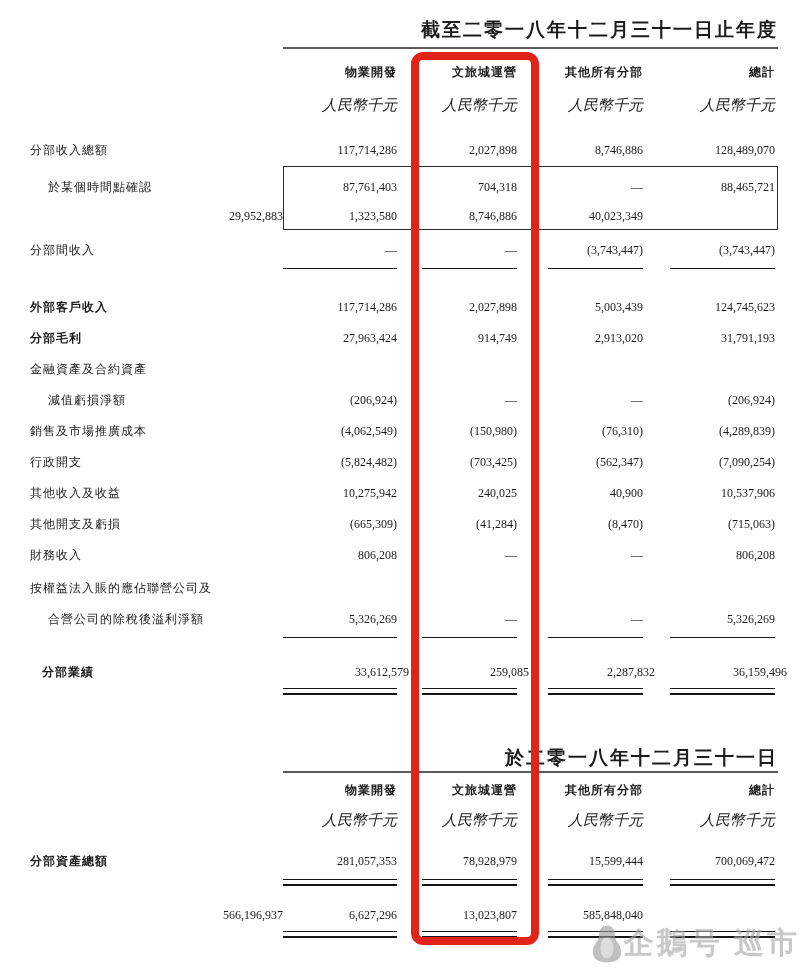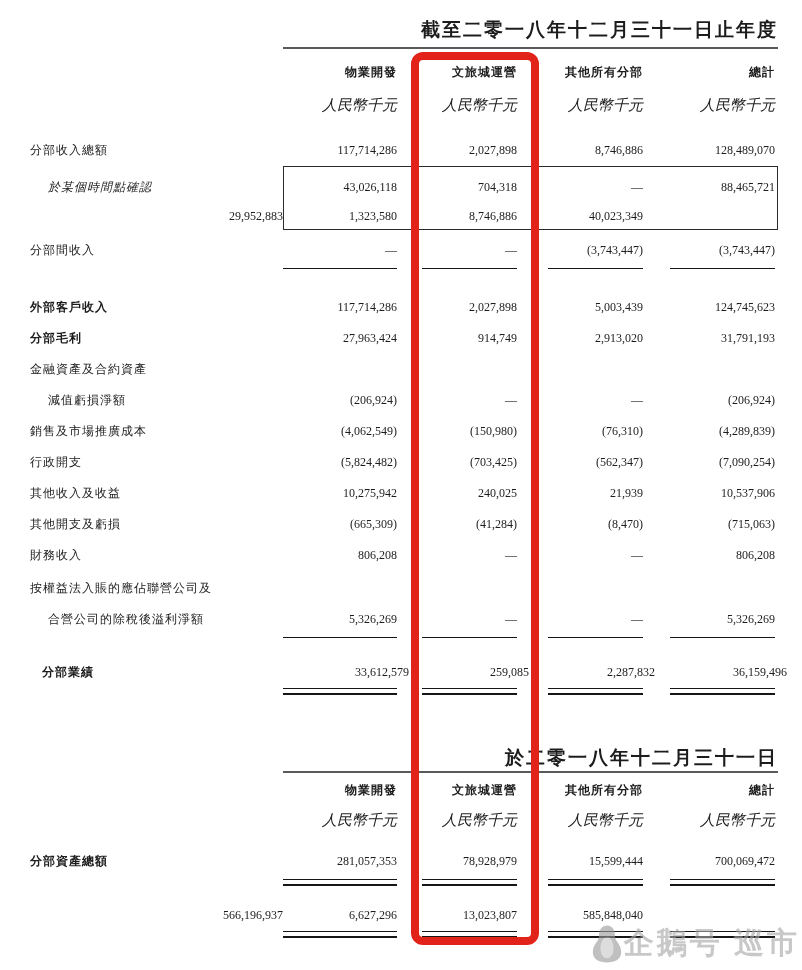--- a/index.html
+++ b/index.html
@@ -15,21 +15,21 @@
   .t-row{
     position:absolute;left:30px;width:745px;height:26px;line-height:26px;
     display:grid;grid-template-columns:253px 114px 120px 126px 132px;
     font-size:12px;
   }
   .t-row .lbl{text-align:left;letter-spacing:1px;white-space:nowrap;}
   .t-row .val{text-align:right;font-variant-numeric:tabular-nums;}
   .t-row.head{font-weight:bold;letter-spacing:1px;}
   .t-row.unit{font-style:italic;font-size:15px;color:#222;}
   .t-row.bold .lbl{font-weight:bold;}
-  .t-row.ital .lbl{font-style:italic;}
+  .t-row.ital .lbl{}
   .t-row .lbl.indent{padding-left:18px;}
   .rule{position:absolute;height:0;border-top:1.5px solid #161616;}
   .rule.double{height:4px;border-top:1.5px solid #161616;border-bottom:2.5px solid #161616;}
   .rowbox{
     position:absolute;left:283px;top:166px;width:493px;height:62px;
     border:1.5px solid #2b2b2b;background:transparent;
   }
   .red-rect{
     position:absolute;left:411px;top:52px;width:128px;height:893px;
     border:8px solid #e2231a;border-radius:12px;box-sizing:border-box;
@@ -71,21 +71,21 @@
       </div>
       <div class="t-row " style="top: 137px;">
         <div class="lbl">分部收入總額</div>
         <div class="val">117,714,286</div>
         <div class="val">2,027,898</div>
         <div class="val">8,746,886</div>
         <div class="val">128,489,070</div>
       </div>
       <div class="t-row  ital" style="top: 174px;">
         <div class="lbl indent">於某個時間點確認</div>
-        <div class="val">43,026,118</div>
+        <div class="val">87,761,403</div>
         <div class="val">704,318</div>
         <div class="val">—</div>
         <div class="val">88,465,721</div>
       </div>
       <div class="t-row  ital" style="top: 203px;">
         <div class="val">29,952,883</div>
         <div class="val">1,323,580</div>
         <div class="val">8,746,886</div>
         <div class="val">40,023,349</div>
       </div>
@@ -135,21 +135,21 @@
         <div class="lbl">行政開支</div>
         <div class="val">(5,824,482)</div>
         <div class="val">(703,425)</div>
         <div class="val">(562,347)</div>
         <div class="val">(7,090,254)</div>
       </div>
       <div class="t-row " style="top: 480px;">
         <div class="lbl">其他收入及收益</div>
         <div class="val">10,275,942</div>
         <div class="val">240,025</div>
-        <div class="val">21,939</div>
+        <div class="val">40,900</div>
         <div class="val">10,537,906</div>
       </div>
       <div class="t-row " style="top: 511px;">
         <div class="lbl">其他開支及虧損</div>
         <div class="val">(665,309)</div>
         <div class="val">(41,284)</div>
         <div class="val">(8,470)</div>
         <div class="val">(715,063)</div>
       </div>
       <div class="t-row " style="top: 542px;">

